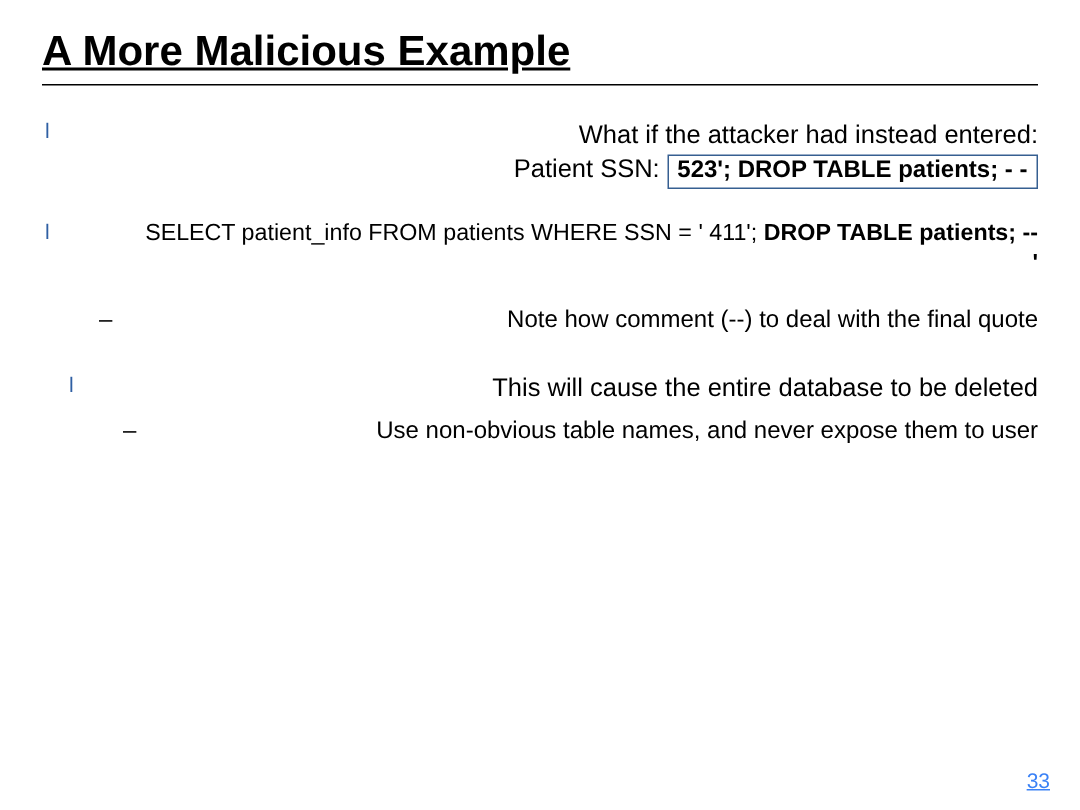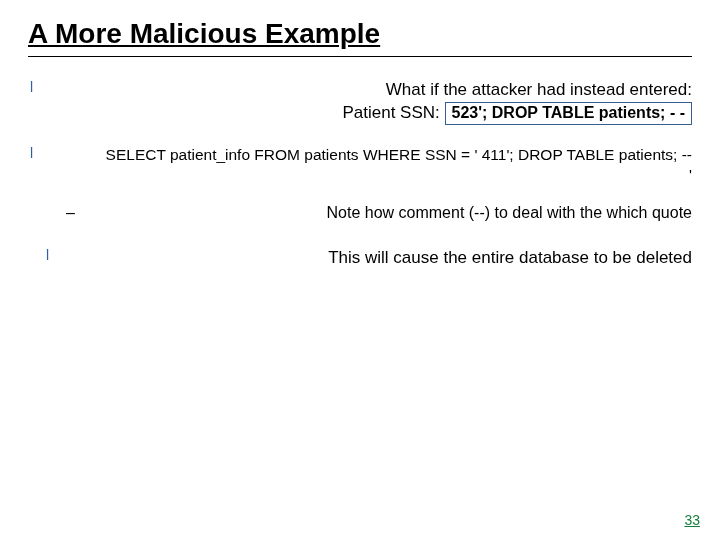--- a/index.html
+++ b/index.html
@@ -91,24 +91,24 @@
     position: absolute;
     left: 0;
     top: 0;
     color: #000;
   }
   .page-num {
     position: absolute;
     right: 20px;
     bottom: 12px;
     font-size: 14px;
-    color: #15803d;
+    color: #3b82f6;
     text-decoration: underline;
   }
-  .b { font-weight: 400; }
+  .b { font-weight: 700; }
 </style>
 </head>
 <body>
 
 <div class="slide">
 
   <h1 class="title">A More Malicious Example</h1>
   <hr class="rule">
 
   <ul class="top">
@@ -120,26 +120,27 @@
         <span class="ssn-box"> 523'; DROP TABLE patients; - -</span>
       </div>
     </li>
 
     <li>
       <div class="sql-block">
         <span>SELECT patient_info FROM patients WHERE SSN = ' 411';</span><span class="b"> DROP TABLE patients; --</span><br>
         <span class="sql-indent b">'</span>
       </div>
       <ul class="dash" style="margin-top:18px;">
-        <li>Note how comment (--) to deal with the which quote</li>
+        <li>Note how comment (--) to deal with the final quote</li>
       </ul>
     </li>
 
     <li style="margin-top:24px;margin-left:16px;">
       <span>This will cause the entire database to be deleted</span>
       <ul class="dash">
+        <li>Use non-obvious table names, and never expose them to user</li>
       </ul>
     </li>
 
   </ul>
 
   <div class="page-num">33</div>
 </div>
 
 </body></html>

